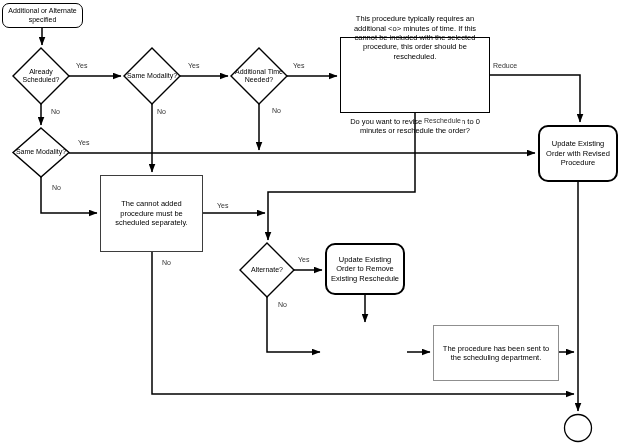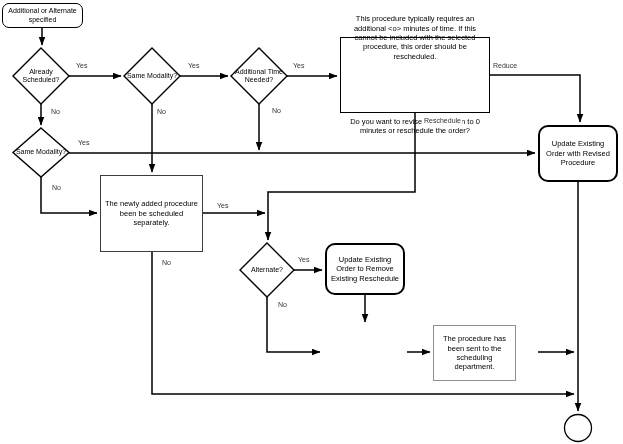--- a/index.html
+++ b/index.html
@@ -77,29 +77,29 @@
   <div class="node plain" style="left:340px;top:37px;width:150px;height:76px;padding:3px 5px;">
     <div class="para">This procedure typically requires an additional &lt;o&gt; minutes of time. If this cannot be included with the selected procedure, this order should be rescheduled.</div>
     <div class="para">Do you want to revise this duration to 0 minutes or reschedule the order?</div>
   </div>
 
   <div class="node rounded-strong" style="left:538px;top:125px;width:80px;height:57px;padding:2px;">
     <span>Update Existing Order with Revised Procedure</span>
   </div>
 
   <div class="node plain" style="left:100px;top:175px;width:103px;height:77px;padding:3px 4px;border-color:#3d3d3d;">
-    <div class="para">The newly added procedure been be scheduled separately.</div>
+    <div class="para">The cannot added procedure must be scheduled separately.</div>
   </div>
 
   <div class="node rounded-strong" style="left:325px;top:243px;width:80px;height:52px;padding:2px;">
     <span>Update Existing Order to Remove Existing Reschedule</span>
   </div>
 
 
-  <div class="node plain-gray" style="left:433px;top:325px;width:83px;height:56px;padding:2px 3px;">
+  <div class="node plain-gray" style="left:433px;top:325px;width:126px;height:56px;padding:2px 3px;">
     <span>The procedure has been sent to the scheduling department.</span>
   </div>
 
   <div class="diamond-text" style="left:13px;top:48px;width:56px;height:56px;">Already Scheduled?</div>
   <div class="diamond-text" style="left:124px;top:48px;width:56px;height:56px;">Same Modality?</div>
   <div class="diamond-text" style="left:233px;top:48px;width:52px;height:56px;">Additional Time Needed?</div>
   <div class="diamond-text" style="left:13px;top:128px;width:56px;height:49px;">Same Modality?</div>
   <div class="diamond-text" style="left:240px;top:243px;width:54px;height:54px;">Alternate?</div>
 
   <span class="edge-label" style="left:75px;top:62px;">Yes</span>

